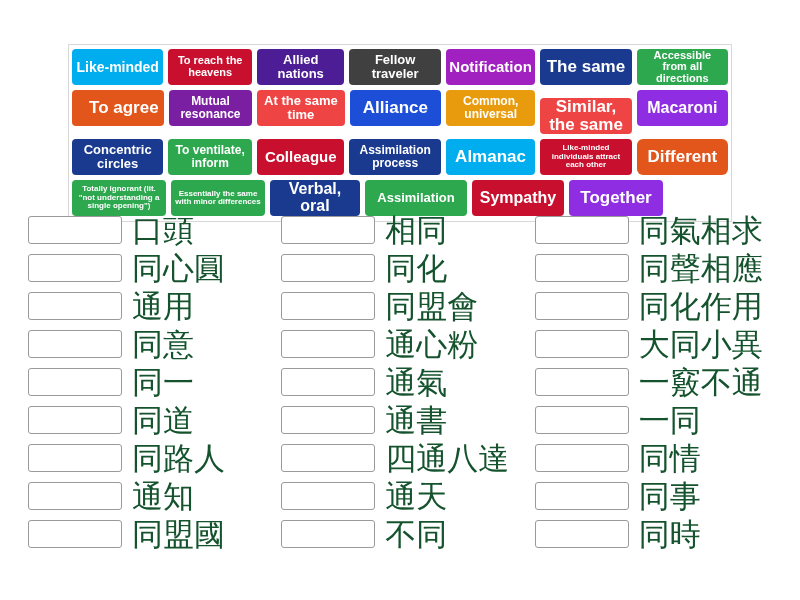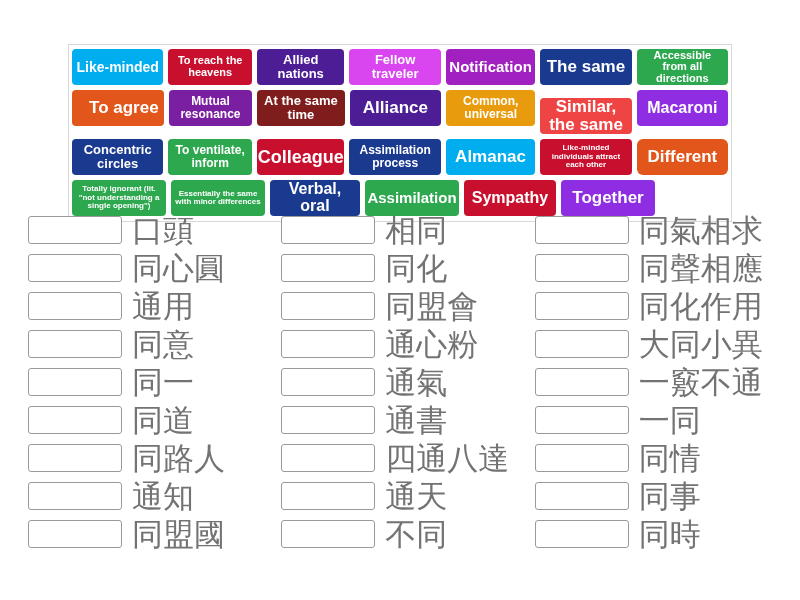--- a/index.html
+++ b/index.html
@@ -82,64 +82,64 @@
     background: #ffffff;
     box-sizing: border-box;
     flex: 0 0 auto;
     cursor: pointer;
   }
 
   .answer-label {
     margin-left: 10px;
     font-size: 31px;
     line-height: 34px;
-    color: #737373;
+    color: #14532d;
     white-space: nowrap;
     font-family: "DejaVu Sans", sans-serif;
     font-weight: normal;
   }
 </style>
 </head>
 <body>
 
 <div id="app">
 
   <div id="tile-bank">
       <div class="tile-row">
         <div class="tile" style="background: rgb(0, 174, 239); width: 94px; font-size: 14px;">Like-minded</div>
         <div class="tile" style="background: rgb(200, 16, 46); width: 86px; font-size: 11px;">To reach the heavens</div>
         <div class="tile" style="background: #4c1d95; width: 90px; font-size: 13px;">Allied nations</div>
-        <div class="tile" style="background: #d946ef; width: 94px; font-size: 13px;">Fellow traveler</div>
+        <div class="tile" style="background: #404040; width: 94px; font-size: 13px;">Fellow traveler</div>
         <div class="tile" style="background: rgb(160, 32, 192); width: 92px; font-size: 15px;">Notification</div>
         <div class="tile" style="background: rgb(26, 58, 143); width: 94px; font-size: 17px;">The same</div>
         <div class="tile" style="background: rgb(46, 168, 79); width: 94px; font-size: 11px;">Accessible from all directions</div>
       </div>
       <div class="tile-row">
         <div class="tile" style="background: rgb(226, 86, 27); width: 94px; font-size: 17px; padding-left: 16px;">To agree</div>
         <div class="tile" style="background: rgb(123, 31, 162); width: 86px; font-size: 12px;">Mutual resonance</div>
-        <div class="tile" style="background: #7f1d1d; width: 90px; font-size: 13px;">At the same time</div>
-        <div class="tile" style="background: #4c1d95; width: 94px; font-size: 17px;">Alliance</div>
+        <div class="tile" style="background: #ef4444; width: 90px; font-size: 13px;">At the same time</div>
+        <div class="tile" style="background: #1d4ed8; width: 94px; font-size: 17px;">Alliance</div>
         <div class="tile" style="background: rgb(232, 155, 12); width: 92px; font-size: 12px;">Common, universal</div>
         <div class="tile" style="background: #ef4444; width: 94px; font-size: 17px; margin-top: 8px;">Similar, the same</div>
         <div class="tile" style="background: rgb(142, 45, 226); width: 94px; font-size: 16px;">Macaroni</div>
       </div>
       <div class="tile-row">
         <div class="tile" style="background: rgb(26, 58, 143); width: 94px; font-size: 13px;">Concentric circles</div>
         <div class="tile" style="background: rgb(46, 168, 79); width: 86px; font-size: 12px;">To ventilate, inform</div>
-        <div class="tile" style="background: rgb(200, 16, 46); width: 90px; font-size: 18px;">Colleague</div>
+        <div class="tile" style="background: rgb(200, 16, 46); width: 90px; font-size: 15px;">Colleague</div>
         <div class="tile" style="background: rgb(26, 58, 143); width: 94px; font-size: 12px;">Assimilation process</div>
         <div class="tile" style="background: rgb(0, 174, 239); width: 92px; font-size: 17px;">Almanac</div>
         <div class="tile" style="background: rgb(200, 16, 46); width: 94px; font-size: 8px;">Like-minded individuals attract each other</div>
         <div class="tile" style="background: rgb(226, 86, 27); width: 94px; font-size: 17px; border-radius: 6px;">Different</div>
       </div>
       <div class="tile-row">
         <div class="tile" style="background: rgb(46, 168, 79); width: 94px; font-size: 8px;">Totally ignorant (lit. "not understanding a single opening")</div>
         <div class="tile" style="background: rgb(46, 168, 79); width: 94px; font-size: 8px;">Essentially the same with minor differences</div>
         <div class="tile" style="background: rgb(26, 58, 143); width: 90px; font-size: 16px;">Verbal, oral</div>
-        <div class="tile" style="background: rgb(46, 168, 79); width: 94px; font-size: 15px;">Assimilation</div>
+        <div class="tile" style="background: rgb(46, 168, 79); width: 102px; font-size: 13px;">Assimilation</div>
         <div class="tile" style="background: rgb(200, 16, 46); width: 92px; font-size: 16px;">Sympathy</div>
         <div class="tile" style="background: rgb(142, 45, 226); width: 94px; font-size: 17px;">Together</div>
       </div>
     </div>
 
   <div id="answer-grid">
       <div class="answer-row">
         <div class="drop-slot"></div>
         <div class="answer-label">口頭</div>
       </div>

